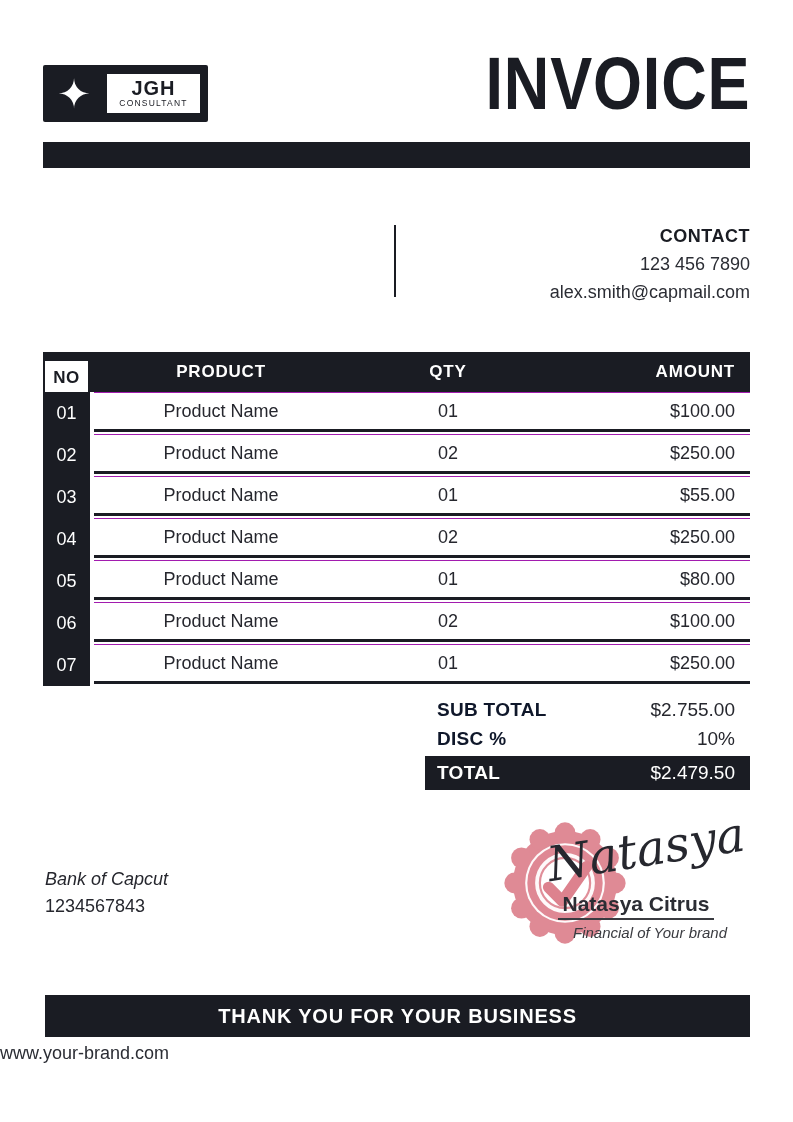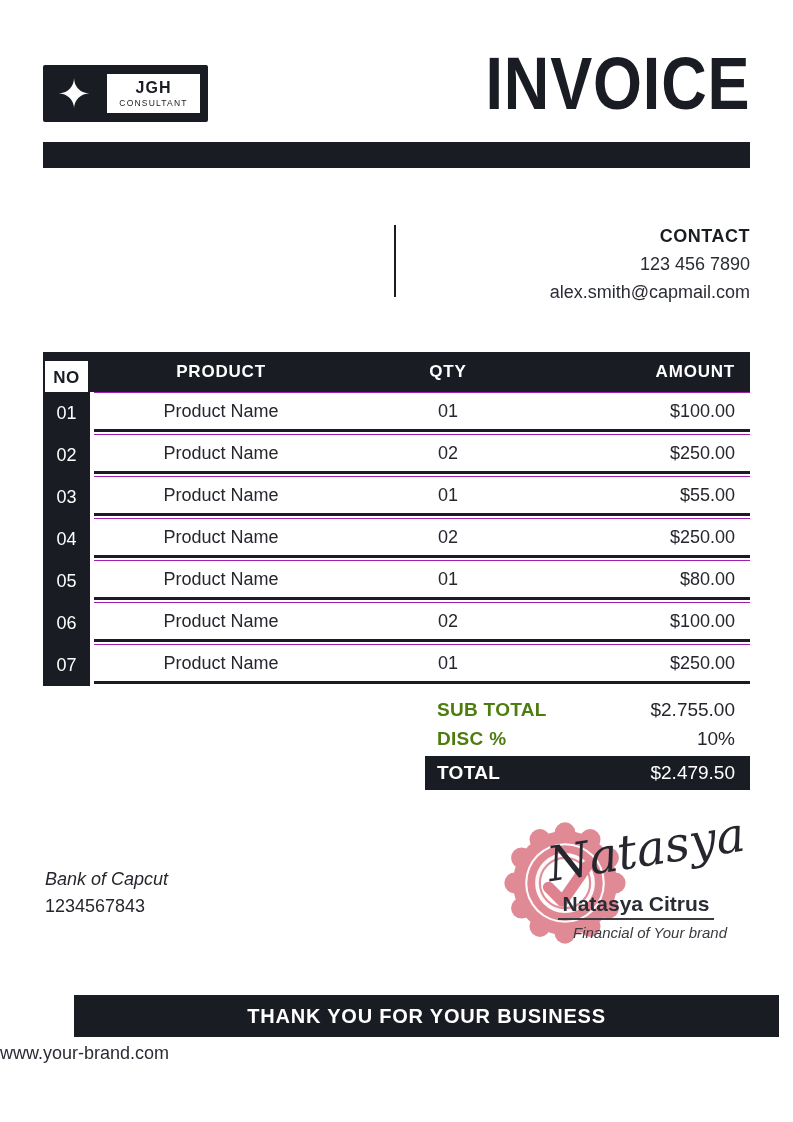--- a/index.html
+++ b/index.html
@@ -11,21 +11,21 @@
   }
   
   .logo { position:absolute; left:43px; top:65px; width:165px; height:57px;
           background:#1a1c23; border-radius:2px; }
   .logo-star { position:absolute; left:0; top:0; width:62px; height:57px;
                display:flex; align-items:center; justify-content:center;
                color:#ffffff; font-size:40px; line-height:1; }
   .logo-box { position:absolute; left:62px; top:7px; width:97px; height:43px;
               background:#ffffff; border:2px solid #1a1c23;
               display:flex; flex-direction:column; align-items:center; justify-content:center; }
-  .logo-title { font-size:16px; font-weight:700; color:#1a1c23; letter-spacing:1px; line-height:20px; }
+  .logo-title { font-size:20px; font-weight:700; color:#1a1c23; letter-spacing:1px; line-height:20px; }
   .logo-sub { font-size:8.5px; font-weight:400; color:#1a1c23; letter-spacing:1.2px; line-height:11px; }
   .invoice-title {
     position:absolute; right:43px; top:46px; line-height:1;
     font-size:75px; font-weight:700; color:#1a1c23; letter-spacing:1px;
     transform:scaleX(0.84); transform-origin:right center; white-space:nowrap;
   }
   .header-bar { position:absolute; left:43px; top:142px; width:707px; height:26px; background:#1a1c23; }
 
   
   .billing { position:absolute; left:48px; top:222px; }
@@ -59,21 +59,21 @@
          margin-bottom:2px; display:flex; align-items:center; background:#ffffff; }
   .row:last-child { margin-bottom:0; }
   .c-product { width:254px; text-align:center; font-size:18px; color:#26272e; }
   .c-qty { width:200px; text-align:center; font-size:18px; color:#26272e; }
   .c-amount { flex:1; text-align:right; padding-right:15px; font-size:18px; color:#26272e; }
 
   
   .totals { position:absolute; left:425px; top:695px; width:325px; }
   .t-row { display:flex; justify-content:space-between; align-items:center;
            height:29px; padding-left:12px; }
-  .t-label { font-size:19px; font-weight:700; color:#4d7c0f; letter-spacing:.3px; }
+  .t-label { font-size:19px; font-weight:700; color:#0f172a; letter-spacing:.3px; }
   .t-value { font-size:19px; color:#26272e; padding-right:15px; }
   .t-total { height:34px; background:#1a1c23; margin-top:3px; }
   .t-total .t-label, .t-total .t-value { color:#ffffff; }
 
   
   .payment { position:absolute; left:45px; top:855px; }
   .payment-heading { display:inline-block; font-size:18px; font-weight:700; color:#1a1c23;
                      letter-spacing:.5px; padding-bottom:5px; border-bottom:2px solid #3a3b40; }
   .payment-bank { font-style:italic; font-size:18px; margin-top:11px; line-height:27px; color:#26272e; }
   .payment-account { font-size:18px; line-height:27px; color:#26272e; }
@@ -85,21 +85,21 @@
                 font-size:48px; color:#26272e; transform:rotate(-9deg);
                 transform-origin:left bottom; white-space:nowrap; }
   .sig-name { position:absolute; left:558px; top:892px; width:156px;
               font-size:21px; color:#2b2d34; padding-bottom:2px;
               border-bottom:2px solid #3a3b40; text-align:center;font-weight:bold; }
   .sig-title { position:absolute; left:573px; top:924px; font-size:15px;
                font-style:italic; color:#3a3b40; }
 
   
   .footer-bar { position:absolute; left:45px; top:995px; width:705px; height:42px;
-                background:#1a1c23; display:flex; align-items:center; justify-content:center;margin-left:29px; }
+                background:#1a1c23; display:flex; align-items:center; justify-content:center; }
   .footer-msg { color:#ffffff; font-size:20px; font-weight:700; letter-spacing:.8px; }
   .website { position:absolute; left:0; top:1043px; width:100%; text-align:left;
              font-size:18px; color:#2b2d34; }
 </style>
 </head>
 <body>
 
 <div class="page">
 
   <div class="logo">

